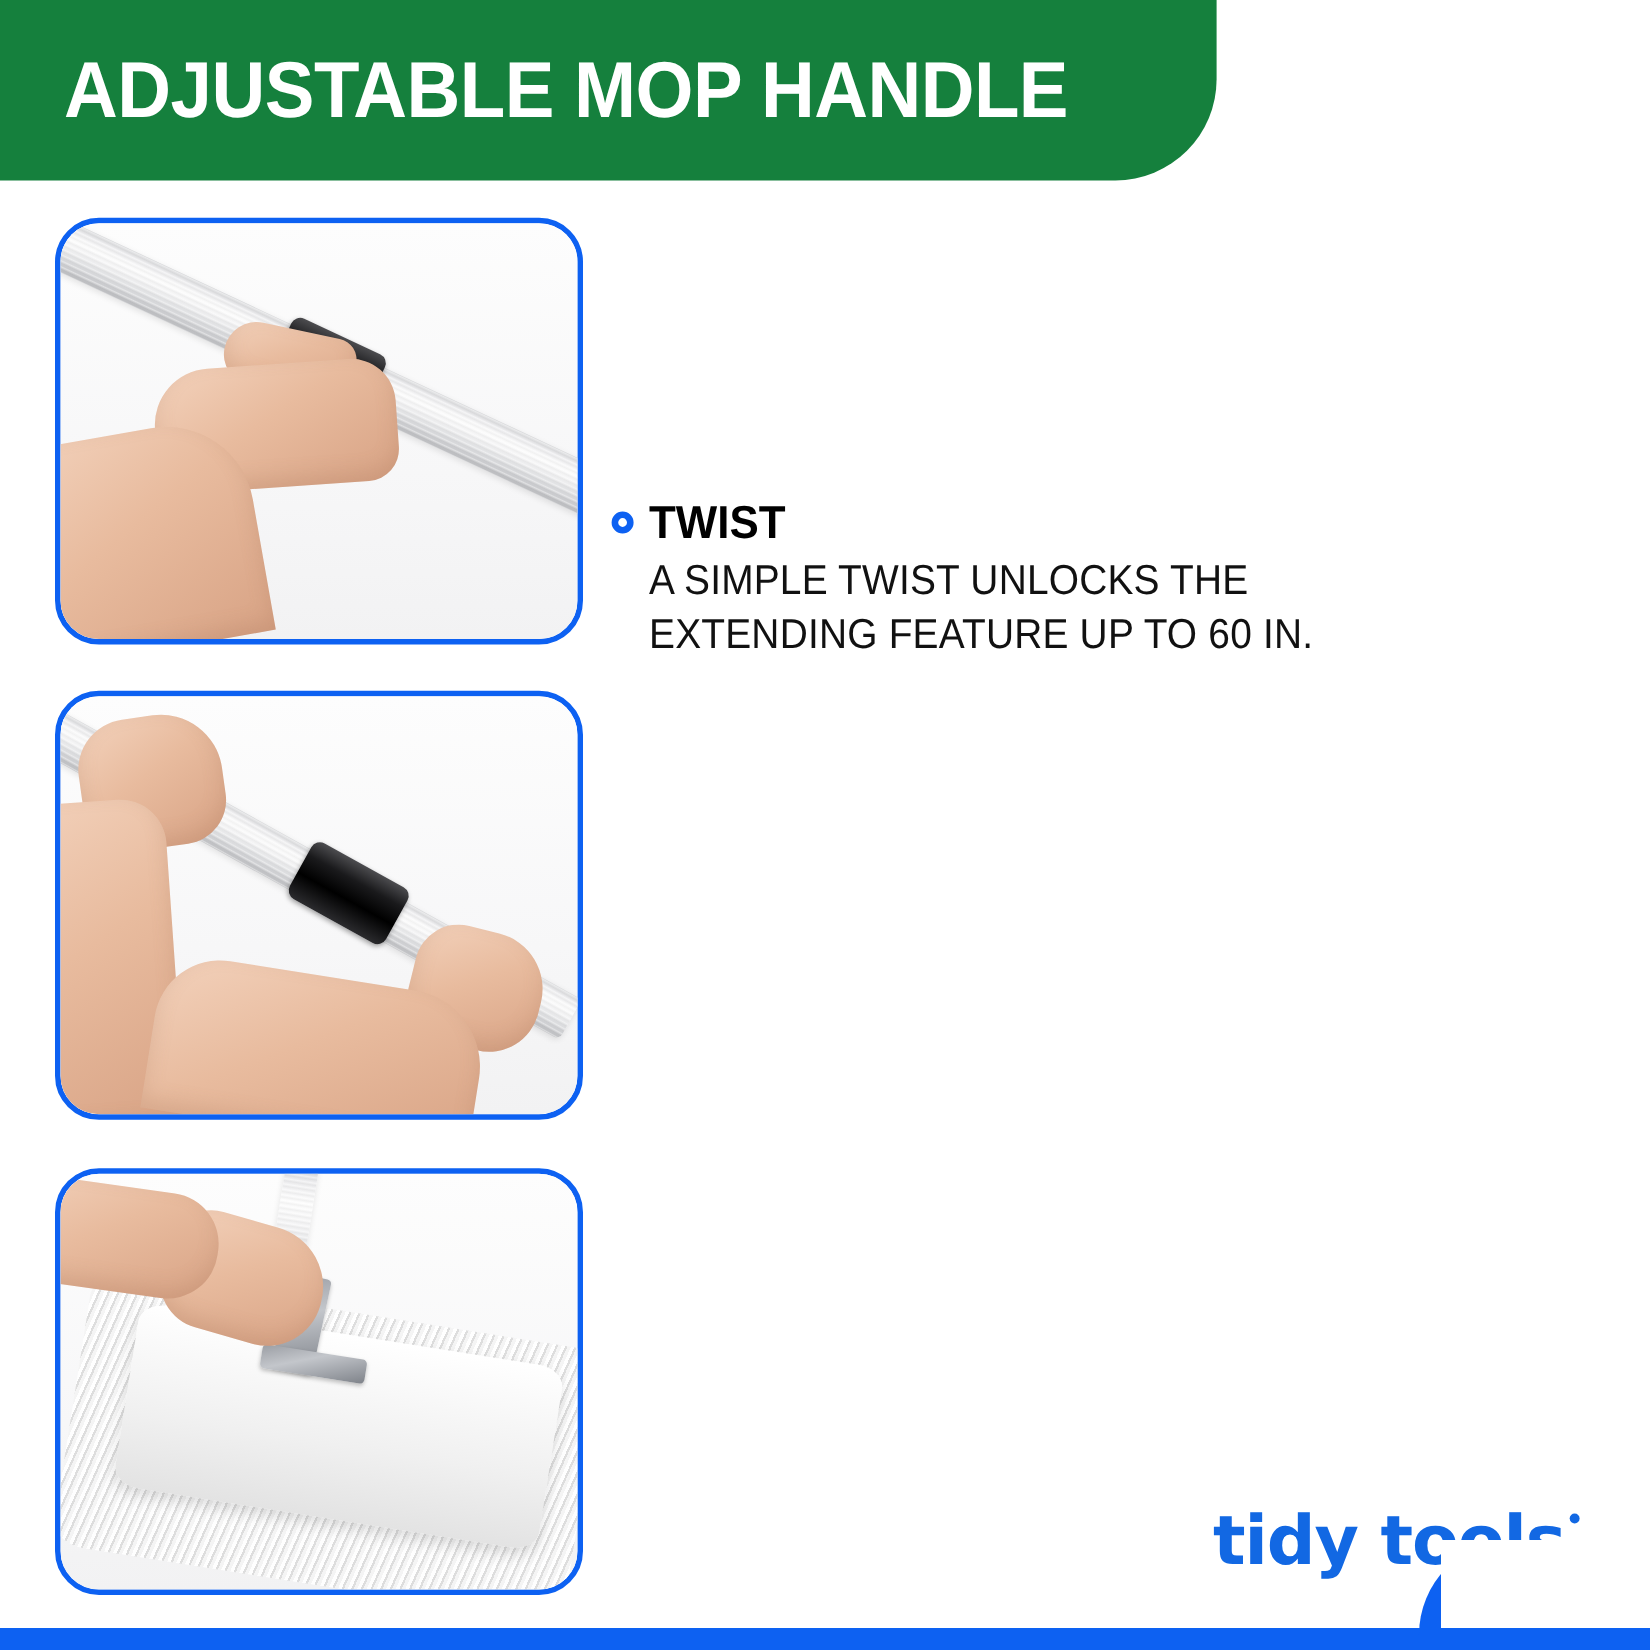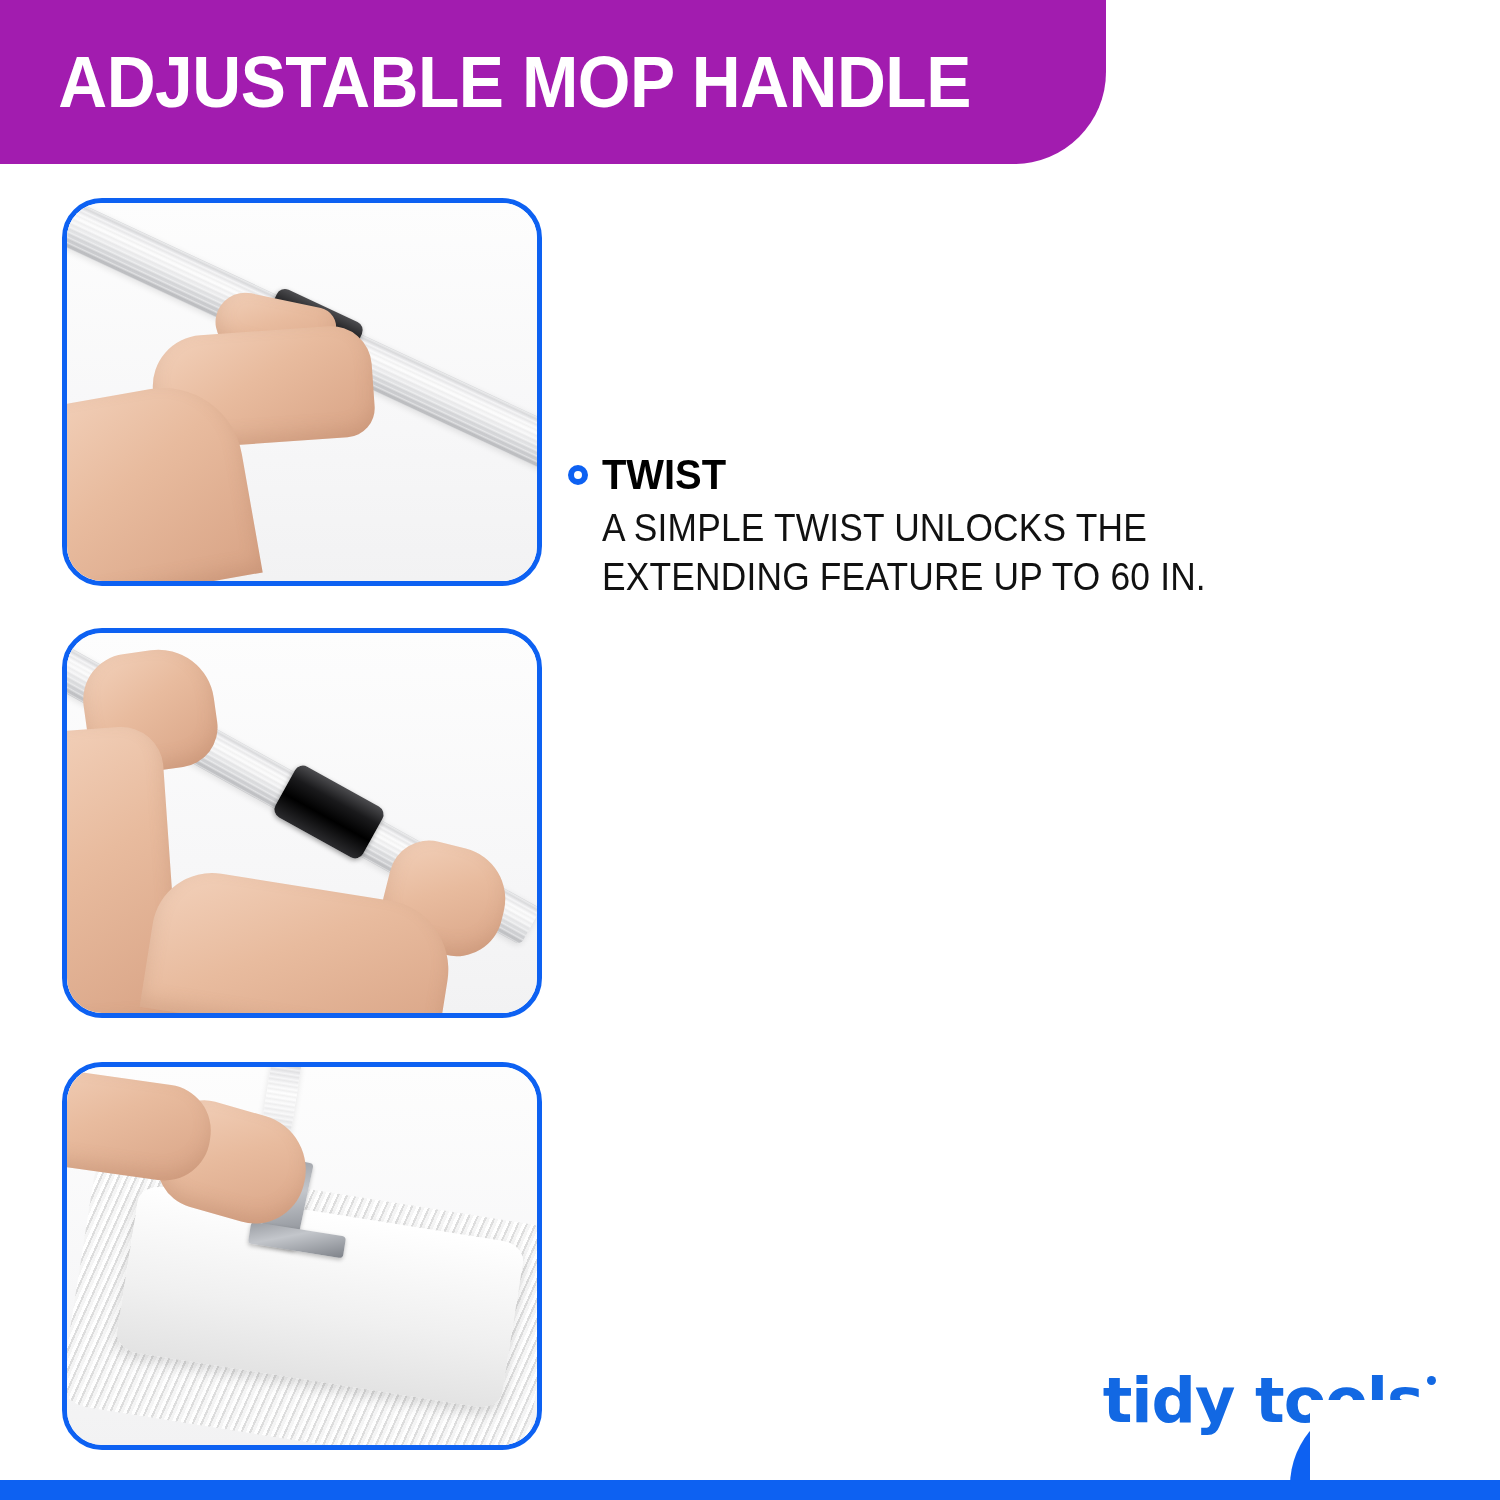--- a/index.html
+++ b/index.html
@@ -15,21 +15,21 @@
     position: relative;
   }
 
   
   .header-banner {
     position: absolute;
     left: 0;
     top: 0;
     width: 1106px;
     height: 164px;
-    background: #a21caf;
+    background: #15803d;
     border-bottom-right-radius: 92px;
     box-sizing: border-box;
     display: flex;
     align-items: center;
   }
   .header-title {
     color: #ffffff;
     font-family: "Liberation Sans Narrow", "Liberation Sans", sans-serif;
     font-weight: bold;
     font-size: 72px;
@@ -65,21 +65,21 @@
     bottom: 20px;
     width: 190px;
     height: 80px;
     background: #ffffff;
     border-bottom-left-radius: 0;
   }
 
   
   .rows {
     position: absolute;
-    left: 12px;
+    left: 0;
     top: 0;
     width: 1320px;
     height: 1500px;
   }
   .row {
     position: absolute;
     left: 0;
     width: 1500px;
     display: block;
   }

